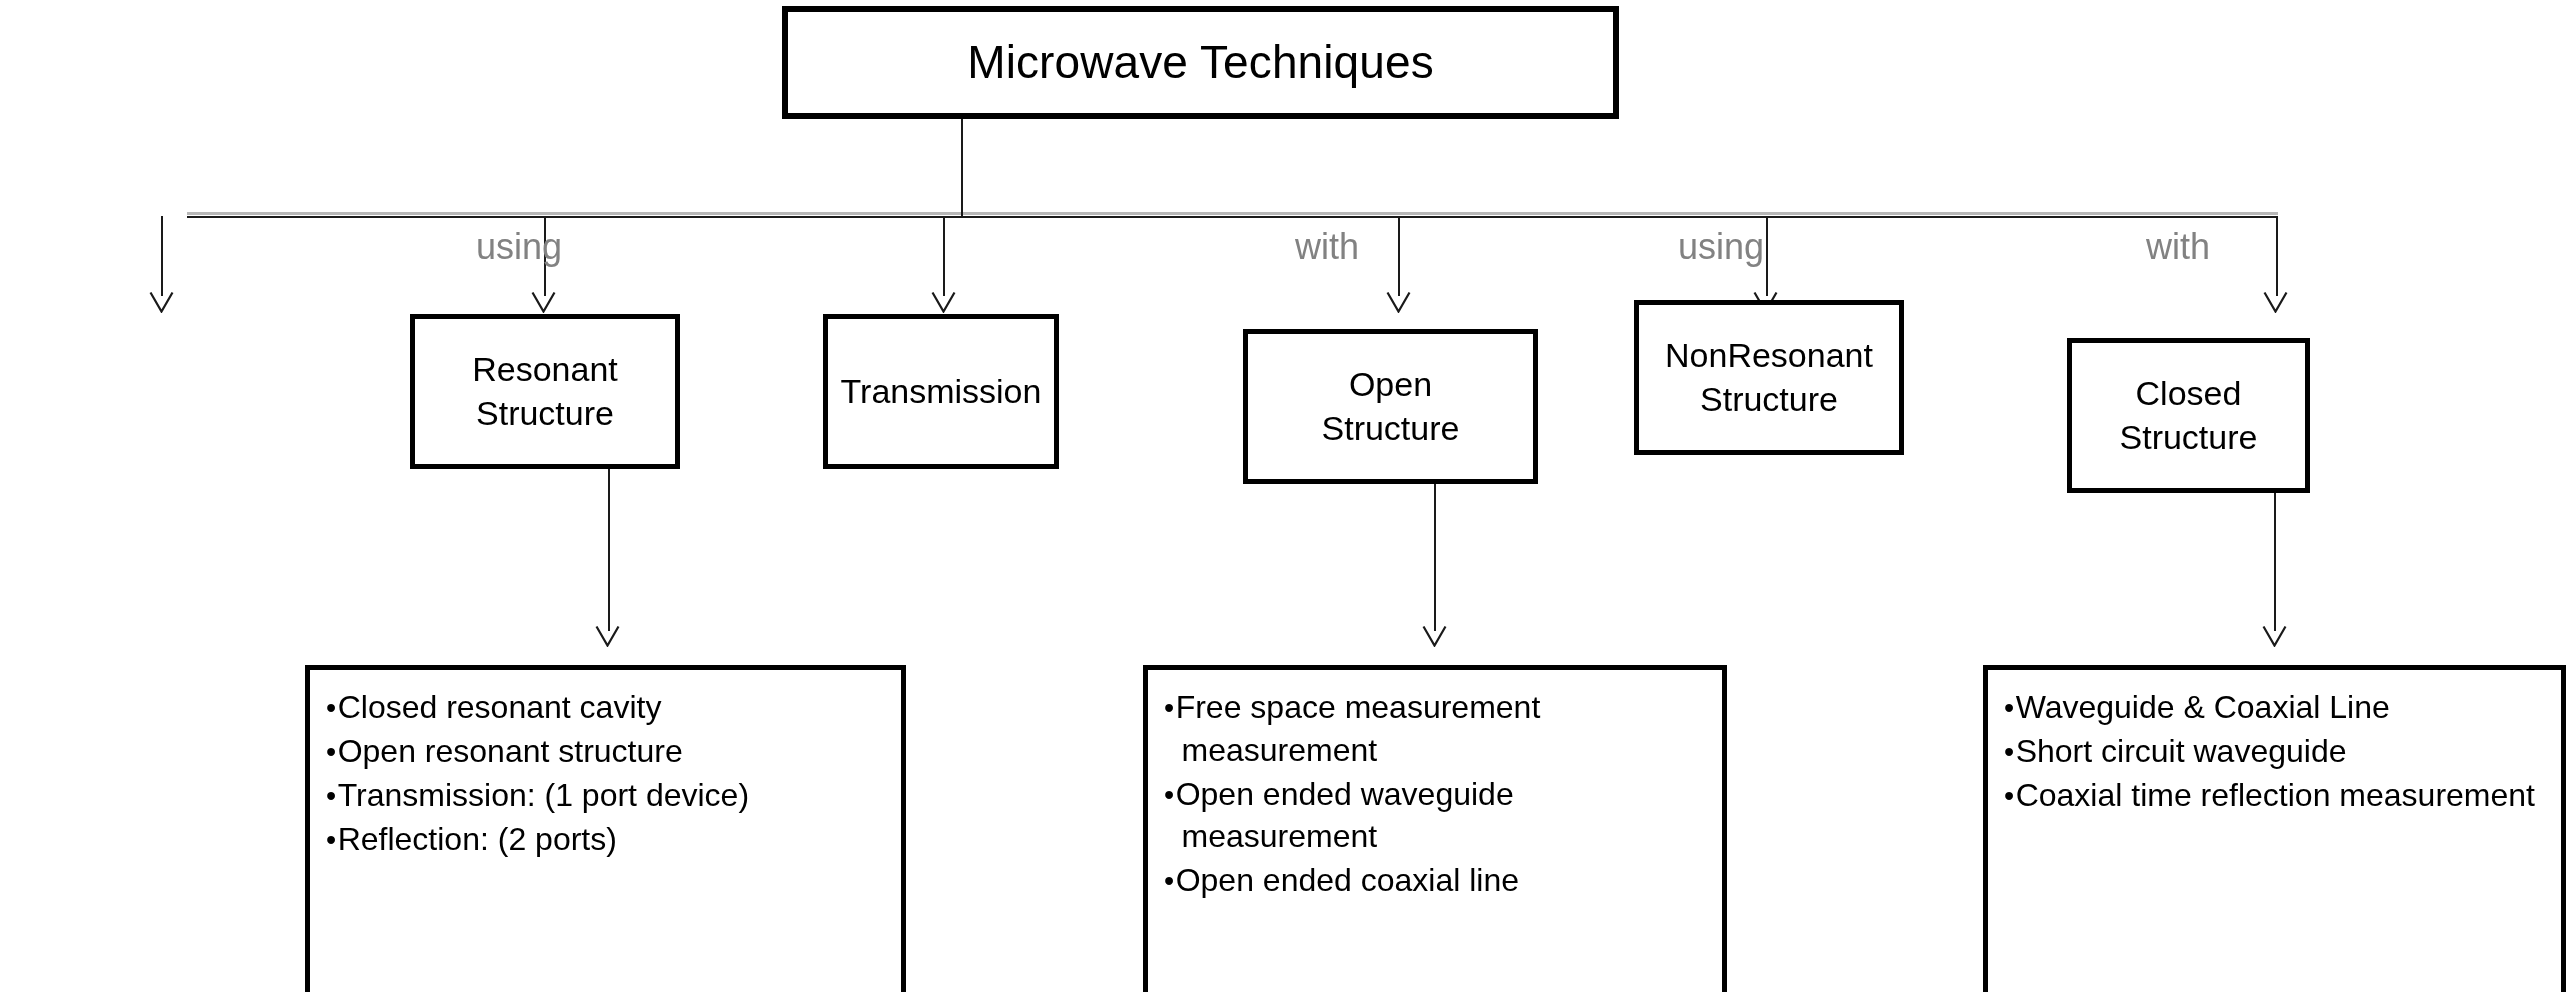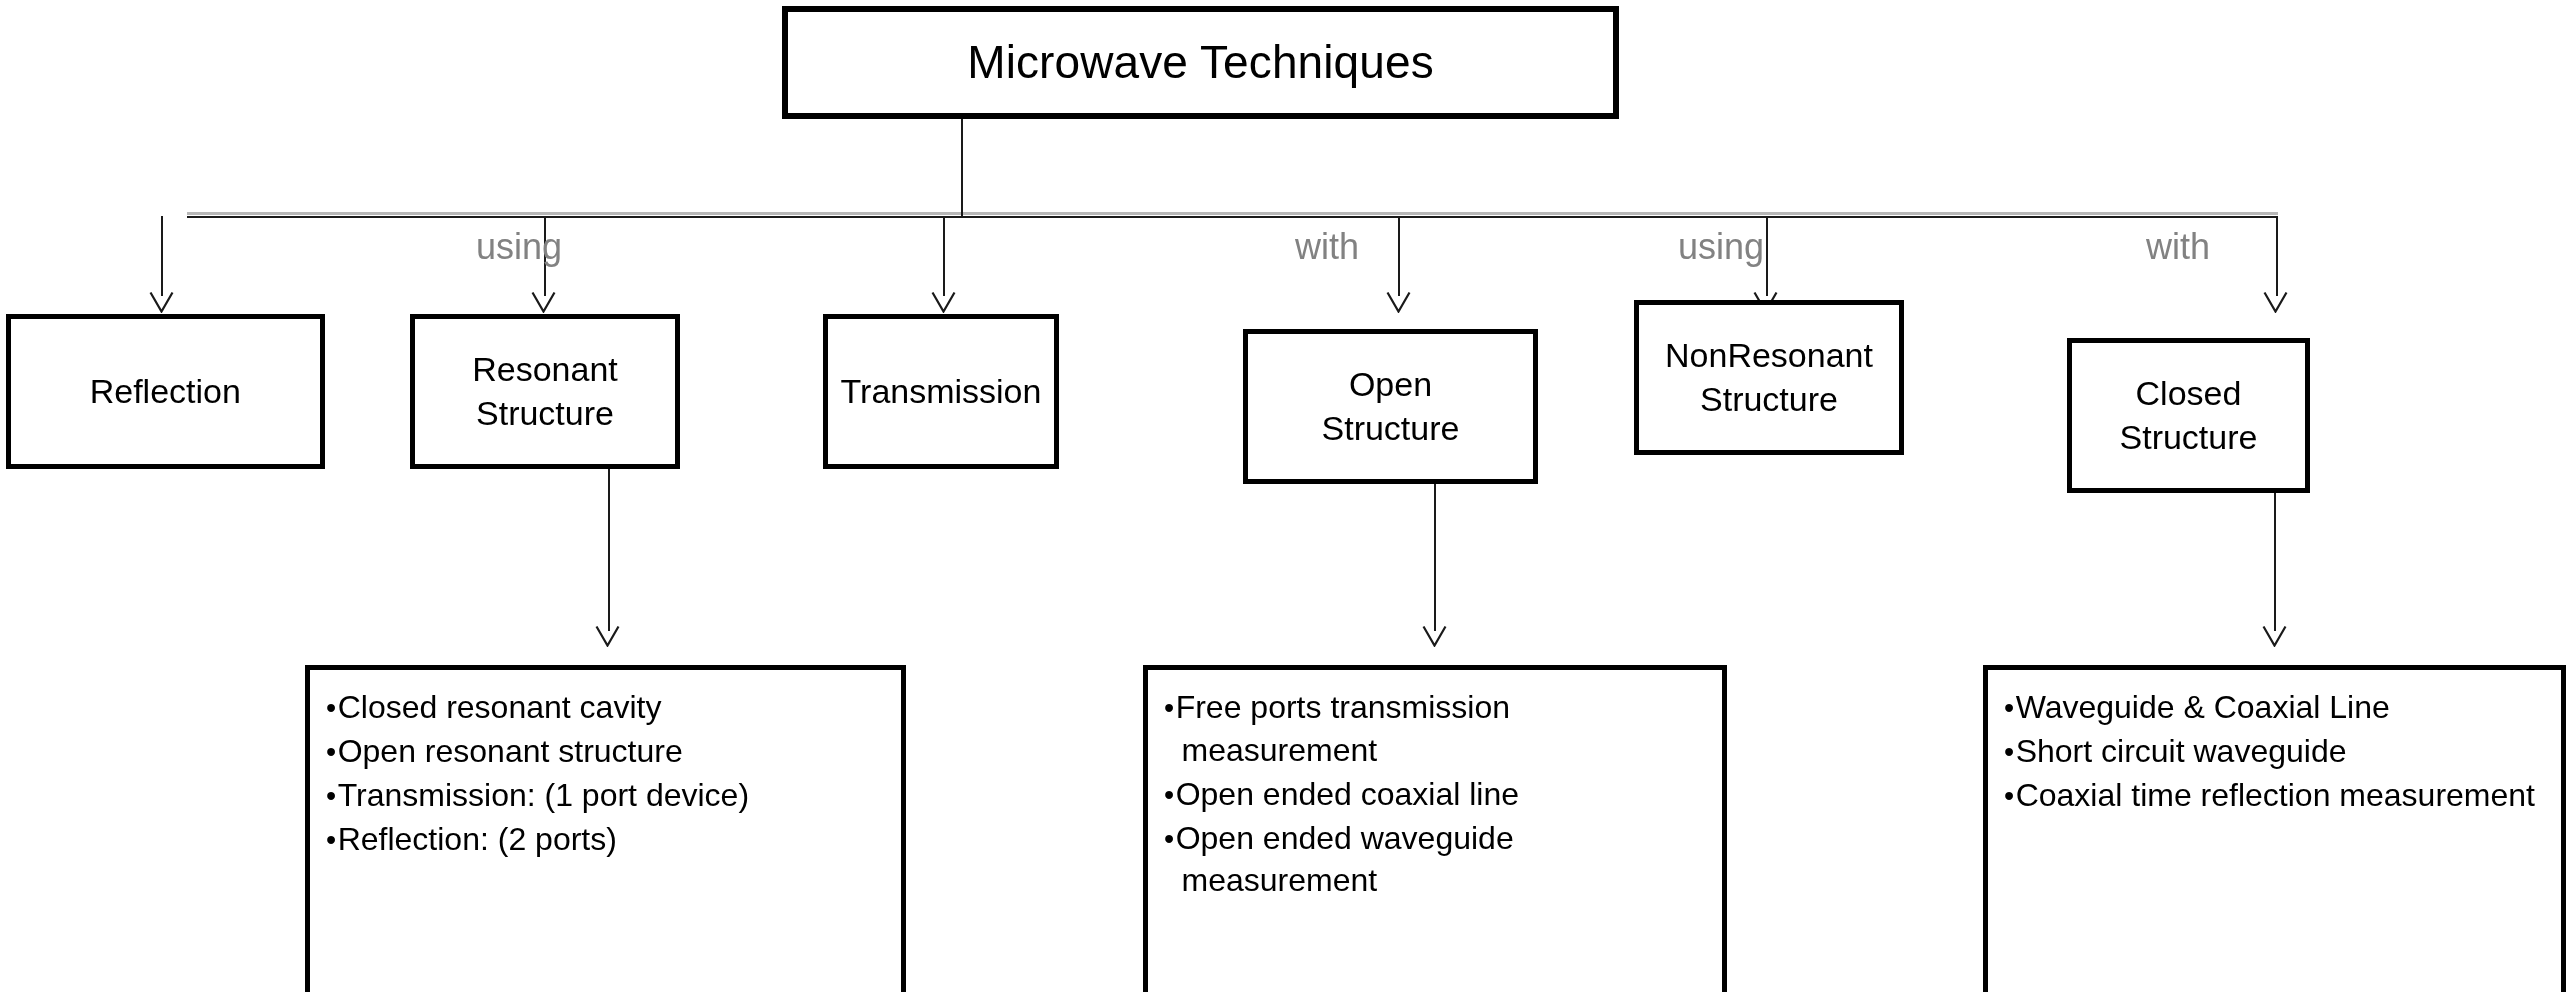--- a/index.html
+++ b/index.html
@@ -166,23 +166,20 @@
     </svg>
   </div>
 
   <div class="vline" style="left:2276px; top:216px; height:80px;"></div>
   <div class="arrowhead" style="left:2263px; top:291px;">
     <svg width="25" height="22" viewBox="0 0 34 30">
       <path d="M2 2 L17 28 L32 2" fill="none" stroke="#1a1a1a" stroke-width="3"></path>
     </svg>
   </div>
 
-  <div class="node level1" style="left:5.8px; top:314px; width:319px; height:155px;">
-    <span class="node-label">Reflection</span>
-  </div>
 
   <div class="node level1" style="left:410px; top:314px; width:270px; height:155px;">
     <span class="node-label">Resonant
 Structure</span>
   </div>
 
   <div class="node level1" style="left:823px; top:314px; width:236px; height:155px;">
     <span class="node-label">Transmission</span>
   </div>
 
@@ -226,23 +223,23 @@
     <ul>
       <li>Closed resonant cavity</li>
       <li>Open resonant structure</li>
       <li>Transmission: (1 port device)</li>
       <li>Reflection: (2 ports)</li>
     </ul>
   </div>
 
   <div class="listbox" style="left:1143px; top:649px; width:584px; height:338px;">
     <ul>
-      <li>Free ports transmission measurement</li>
+      <li>Free space measurement measurement</li>
+      <li>Open ended  waveguide measurement</li>
       <li>Open ended  coaxial line</li>
-      <li>Open ended  waveguide measurement</li>
     </ul>
   </div>
 
   <div class="listbox" style="left:1983px; top:649px; width:583px; height:338px;">
     <ul>
       <li>Waveguide &amp; Coaxial Line</li>
       <li>Short circuit waveguide</li>
       <li>Coaxial time reflection measurement</li>
     </ul>
   </div>

